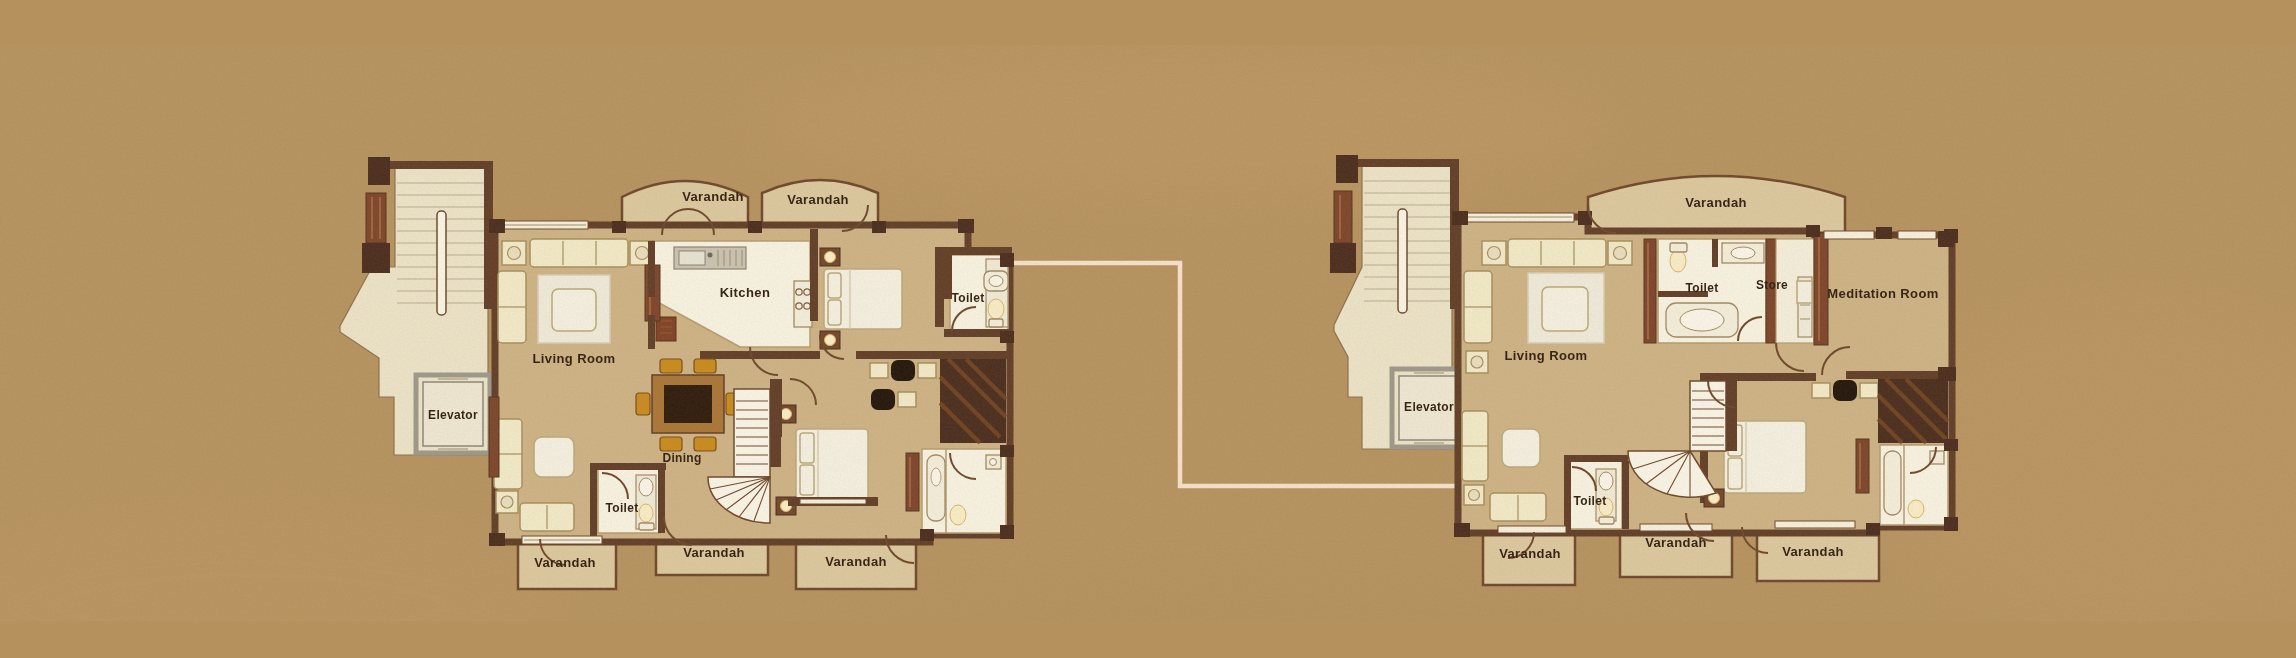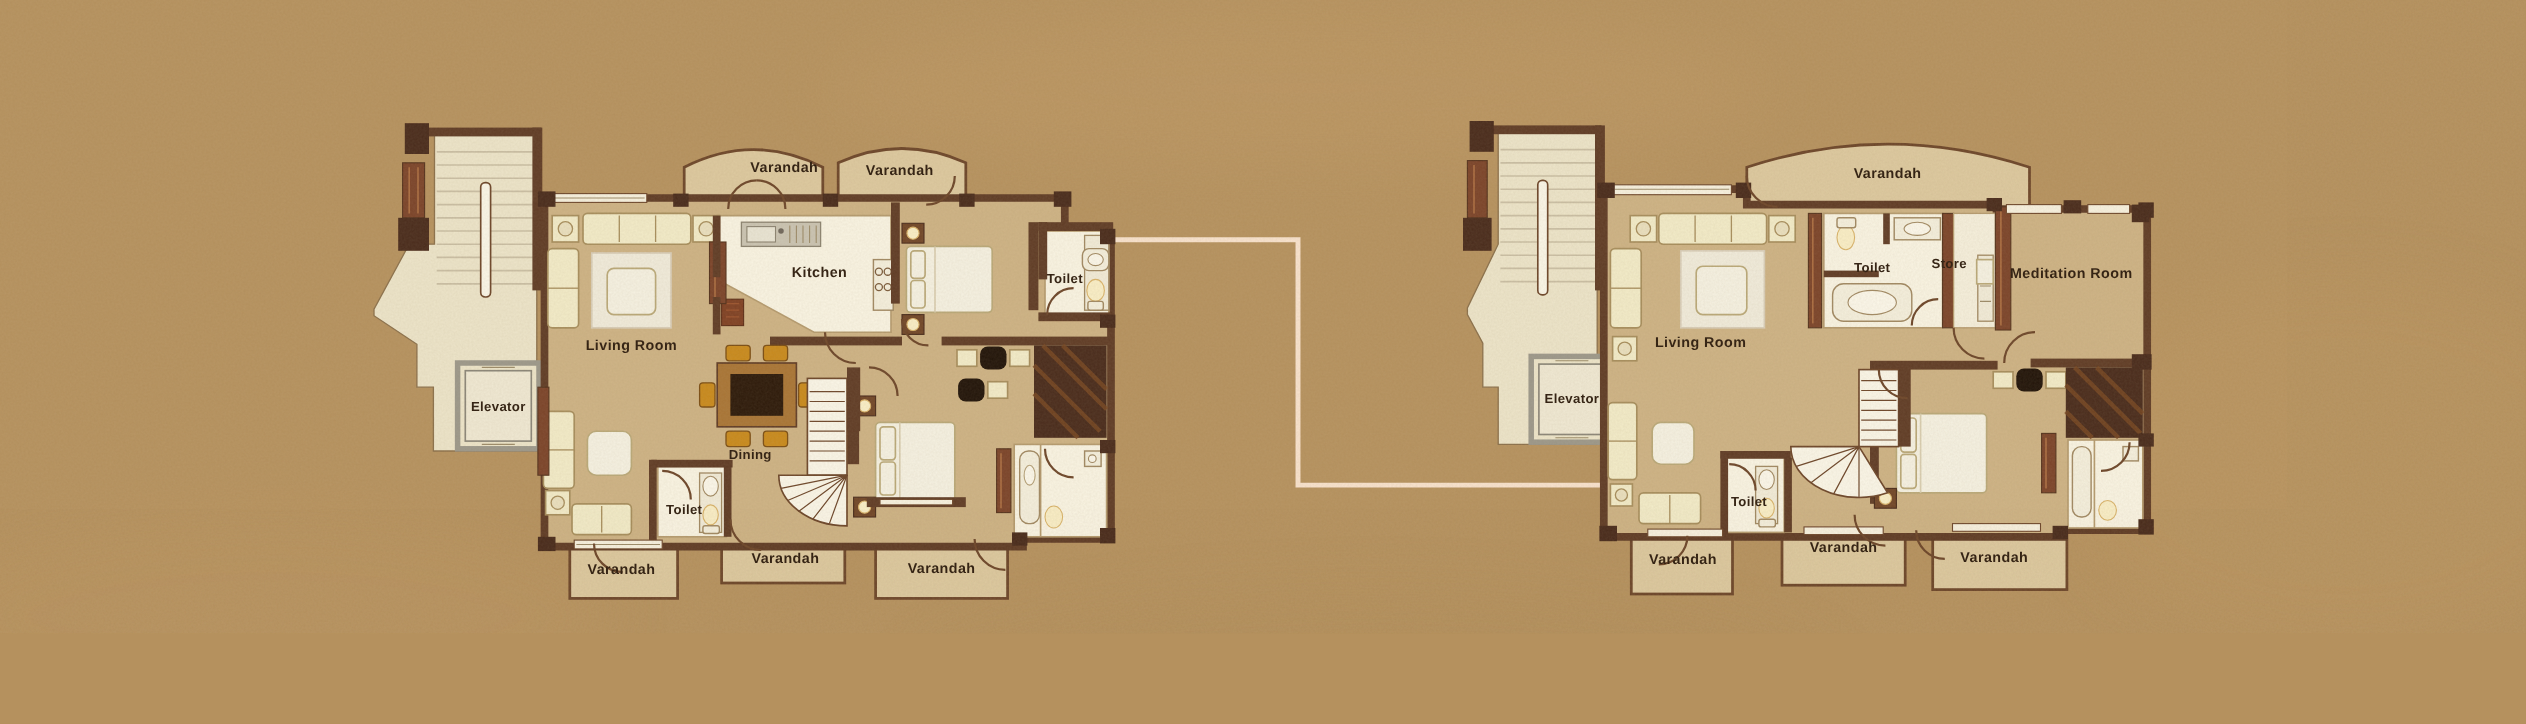--- a/index.html
+++ b/index.html
@@ -1,16 +1,16 @@
 <!DOCTYPE html>
 <html><head>
 <meta charset="utf-8">
 <style>
   html,body{margin:0;padding:0;background:#b5915e;}
-  .stage{position:relative;width:2296px;height:576px;overflow:hidden;}
+  .stage{position:relative;width:2296px;height:576px;overflow:hidden;margin-top:45px;}
   svg{display:block;}
   .floor{fill:#cdb284;stroke:#5e3a24;stroke-width:7;}
   .vfloor{fill:#dcc89e;stroke:#6b4428;stroke-width:2.5;}
   .lobby{fill:#ece4c9;stroke:#8a6f4a;stroke-width:1.2;}
   .whiteroom{fill:#f9f4e3;stroke:#b49a6e;stroke-width:1.5;}
   .wall{fill:#5e3a24;}
   .walld{fill:#47291a;}
   .wood{fill:#7a4228;stroke:#52301b;stroke-width:1;}
   .woodline{stroke:#a96b3f;stroke-width:1.5;fill:none;}
   .furn{fill:#f2ebc8;stroke:#a68d5c;stroke-width:1.5;}

